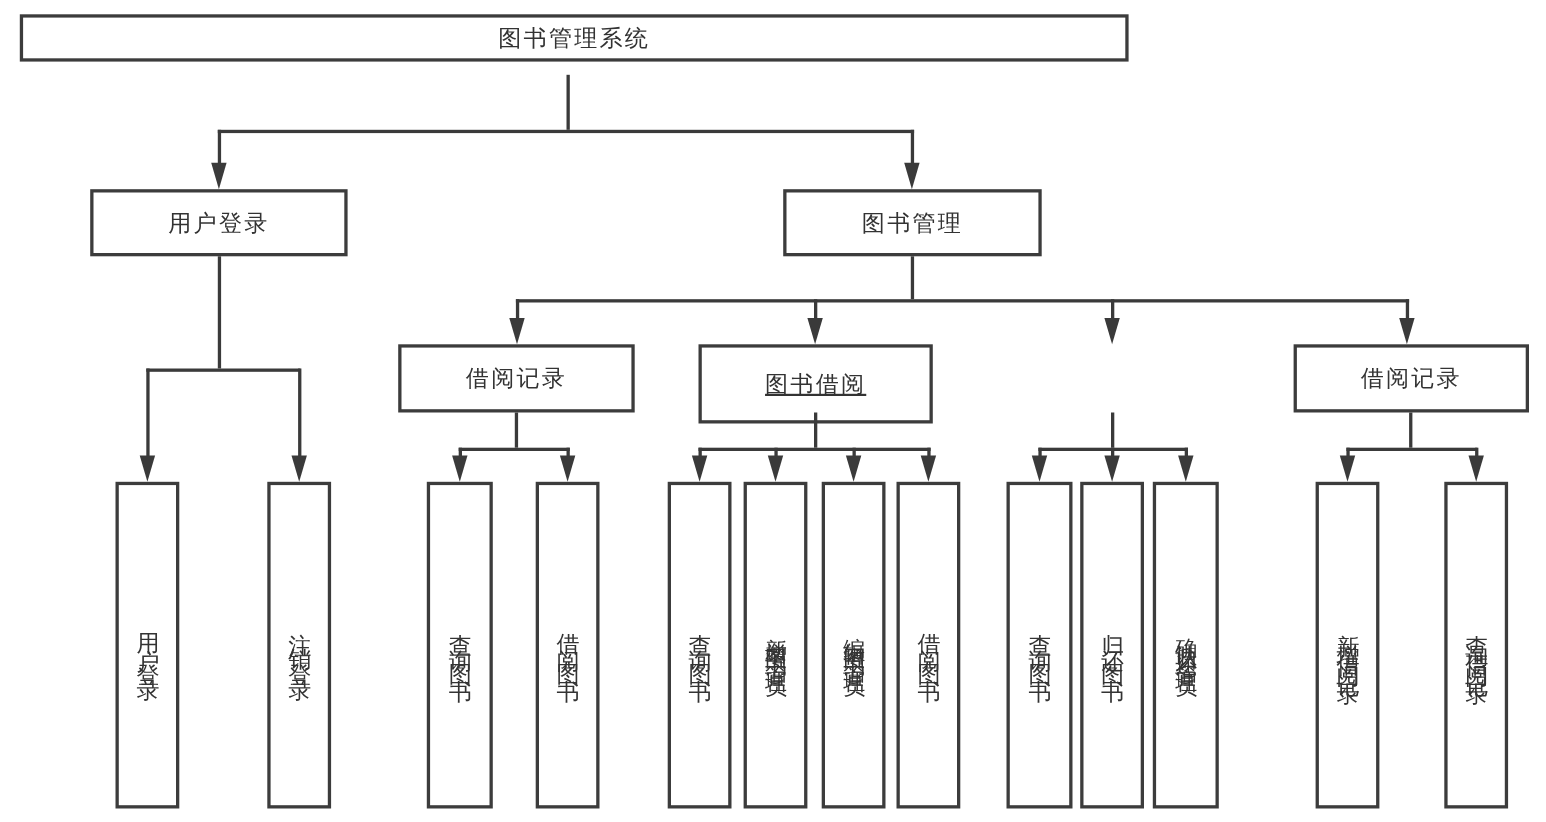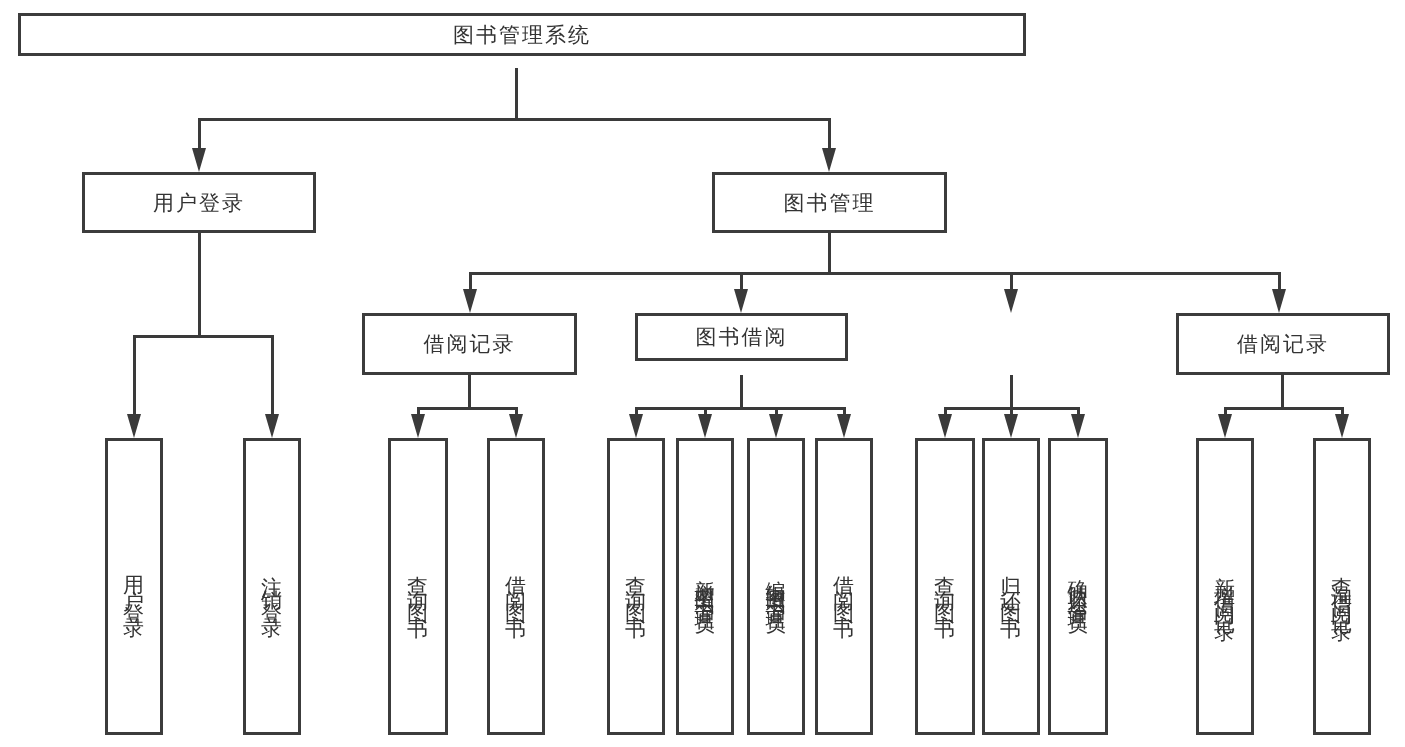--- a/index.html
+++ b/index.html
@@ -45,21 +45,21 @@
   <div class="node" style="left:82px; top:172px; width:234px; height:61px;">
     <span>用户登录</span>
   </div>
   <div class="node" style="left:712px; top:172px; width:235px; height:61px;">
     <span>图书管理</span>
   </div>
 
   <div class="node" style="left:362px; top:313px; width:215px; height:62px;">
     <span>借阅记录</span>
   </div>
-  <div class="node" style="left:635px; top:313px; width:213px; height:48px;">
+  <div class="node" style="left:635px; top:313px; width:213px; height:72px;text-decoration:underline;">
     <span>图书借阅</span>
   </div>
   <div class="node" style="left:1176px; top:313px; width:214px; height:62px;">
     <span>借阅记录</span>
   </div>
 
   <div class="node leaf ls4" style="left:105px; top:438px; width:58px; height:297px;">
     <span>用户登录</span>
   </div>
   <div class="node leaf ls4" style="left:243px; top:438px; width:58px; height:297px;">

